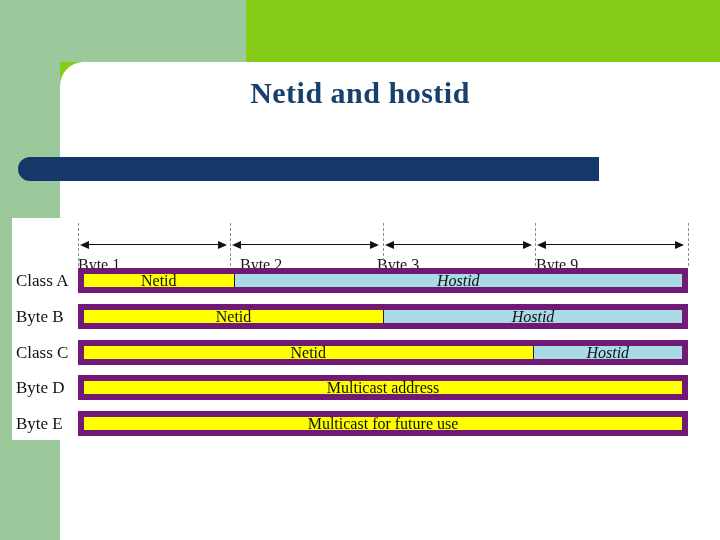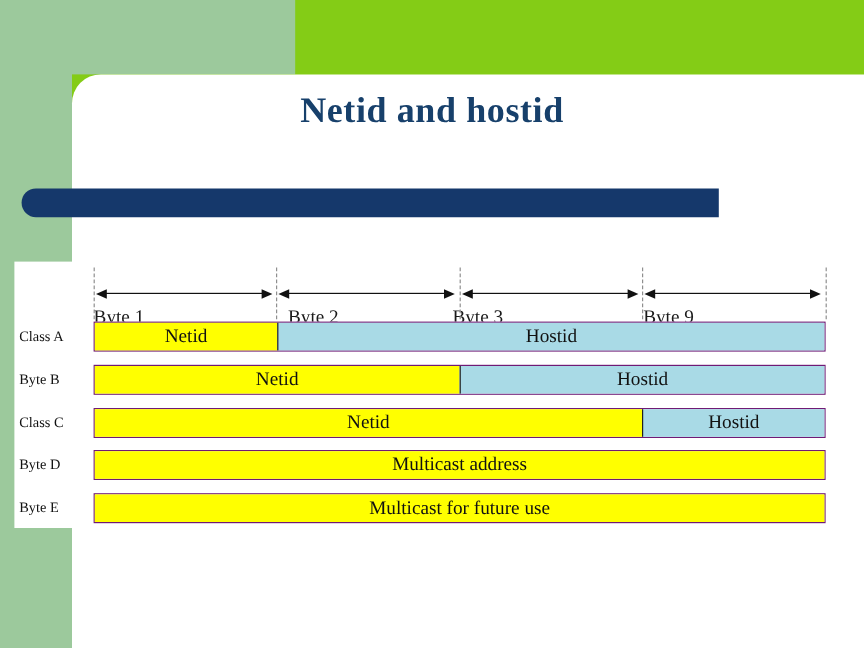--- a/index.html
+++ b/index.html
@@ -18,27 +18,27 @@
   }
   
   .figure{position:absolute;left:12px;top:218px;width:678px;height:222px;background:#ffffff;color:#111;}
   .bytelabel{position:absolute;top:1px;width:152px;text-align:left;font-size:16px;color:#1a1a1a;margin-top:37px;}
   .vdash{position:absolute;top:5px;height:43px;width:0;border-left:1px dashed #8f8f8f;}
   .arrow{position:absolute;top:22px;height:10px;width:147px;}
   .arrow .line{position:absolute;left:8px;right:8px;top:4px;height:1px;background:#111;}
   .ah{position:absolute;width:0;height:0;top:1px;border-top:4px solid transparent;border-bottom:4px solid transparent;}
   .ah.left{left:0;border-right:9px solid #111;}
   .ah.right{right:0;border-left:9px solid #111;}
-  .row-label{position:absolute;left:4px;width:60px;height:25px;line-height:25px;font-size:12px;color:#111;white-space:nowrap;}
+  .row-label{position:absolute;left:4px;width:60px;height:25px;line-height:25px;font-size:17px;color:#111;white-space:nowrap;}
   .bar{
     position:absolute;left:66px;width:610px;height:25px;display:flex;
-    box-sizing:border-box;border:1px solid #701a75;background:#fff;
+    box-sizing:border-box;border:6px solid #701a75;background:#fff;
   }
   .seg{display:flex;align-items:center;justify-content:center;height:100%;box-sizing:border-box;font-size:16px;color:#111;overflow:hidden;}
-  .seg + .seg{border-left:1px solid #202020;}
+  .seg + .seg{border-left:1px solid #202020;font-style:italic;}
   .seg.yellow{background:#FFFF00;}
   .seg.blue{background:#A9DAE6;}
   .w25{width:25%;}.w50{width:50%;}.w75{width:75%;}.w100{width:100%;}
 </style>
 </head>
 <body>
 
 <div class="slide">
 
   <div class="green-band"></div>

